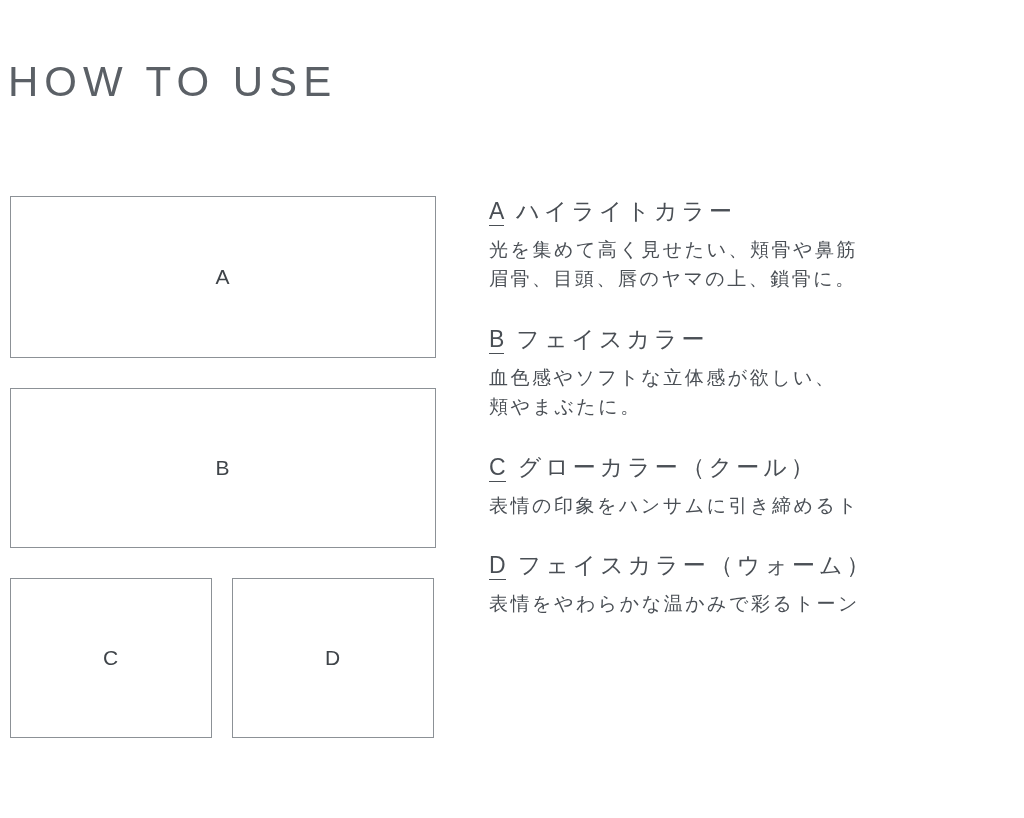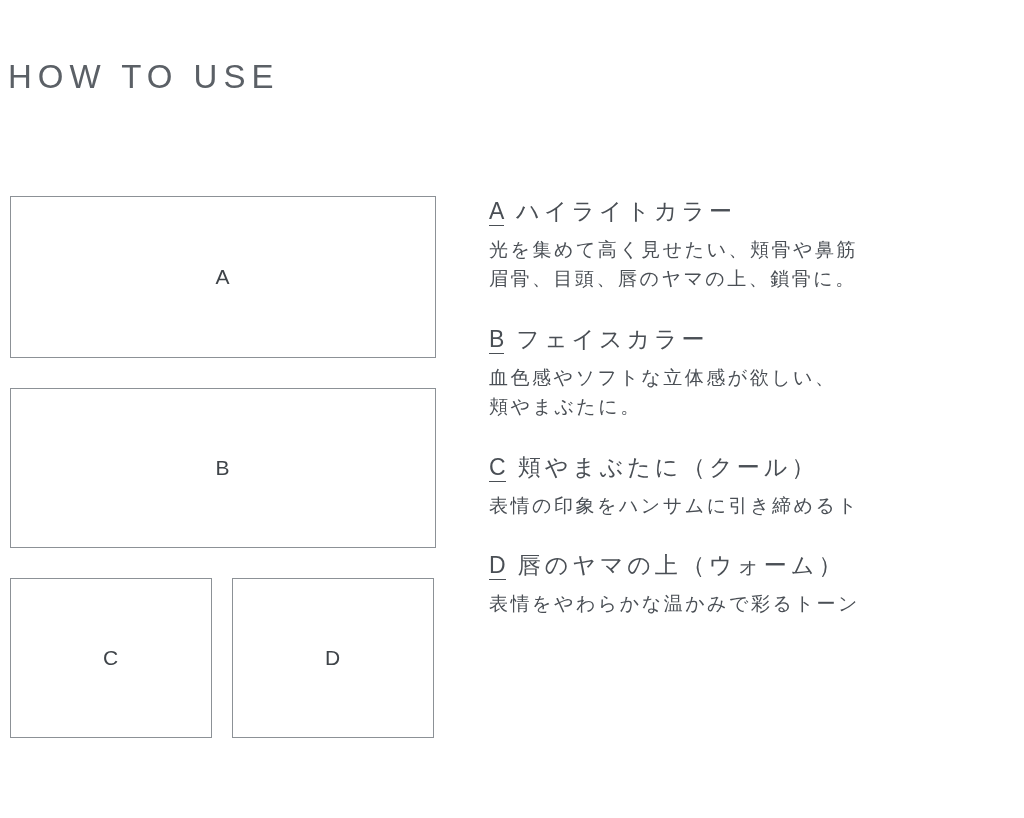--- a/index.html
+++ b/index.html
@@ -18,21 +18,21 @@
   .page {
     position: relative;
     width: 1024px;
     height: 818px;
     background: #ffffff;
   }
   .page-title {
     position: absolute;
     left: 8px;
     top: 58px;
-    font-size: 33px;
+    font-size: 42px;
     letter-spacing: 6px;
     color: #5b6066;
     font-weight: 400;
     white-space: nowrap;
   }
   .swatch-column {
     position: absolute;
     left: 10px;
     top: 196px;
     width: 430px;
@@ -143,30 +143,30 @@
         <span class="letter">B</span><span>フェイスカラー</span>
       </div>
       <div class="desc-body">
         <div>血色感やソフトな立体感が欲しい、</div>
         <div>頬やまぶたに。</div>
       </div>
     </div>
 
     <div class="desc-block blk-c">
       <div class="desc-heading">
-        <span class="letter">C</span><span>頬やまぶたに（クール）</span>
+        <span class="letter">C</span><span>グローカラー（クール）</span>
       </div>
       <div class="desc-body">
         <div>表情の印象をハンサムに引き締めるト</div>
       </div>
     </div>
 
     <div class="desc-block blk-d">
       <div class="desc-heading">
-        <span class="letter">D</span><span>唇のヤマの上（ウォーム）</span>
+        <span class="letter">D</span><span>フェイスカラー（ウォーム）</span>
       </div>
       <div class="desc-body">
         <div>表情をやわらかな温かみで彩るトーン</div>
       </div>
     </div>
 
   </div>
 </div>
 
 </body></html>

